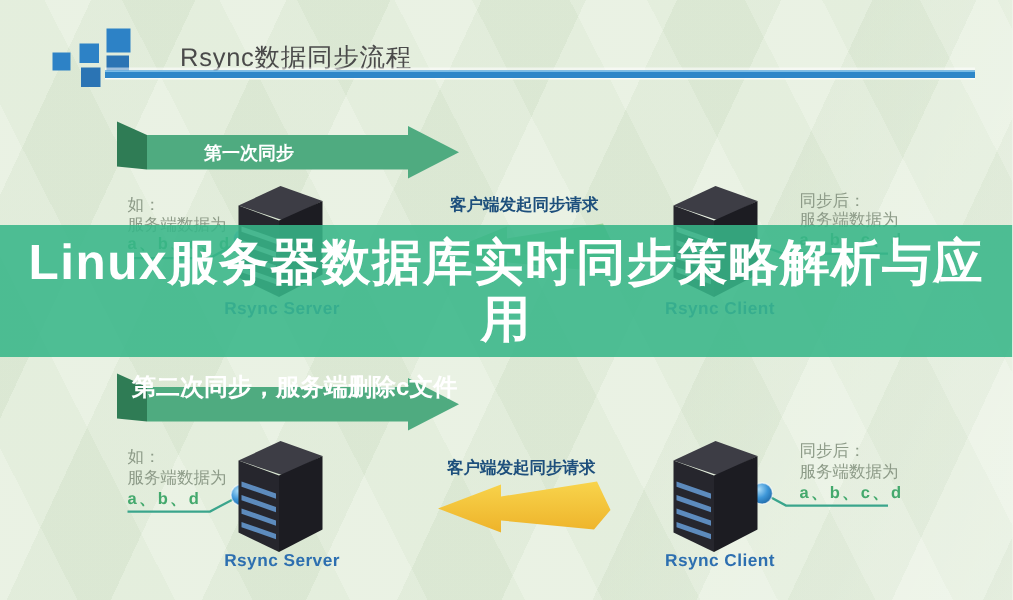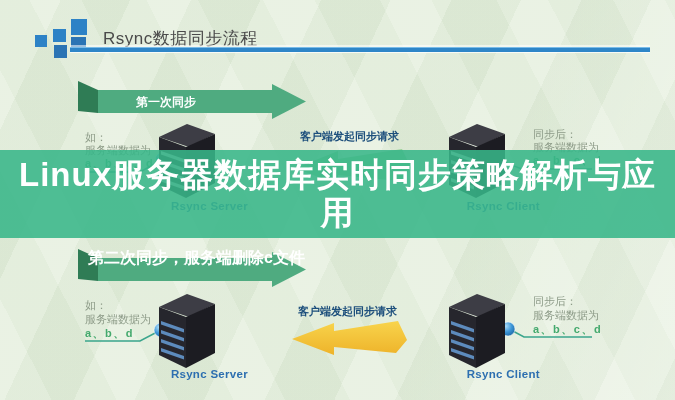--- a/index.html
+++ b/index.html
@@ -7,32 +7,32 @@
     position:relative;width:675px;height:400px;overflow:hidden;
     font-family:"Liberation Sans",sans-serif;
     background:
       linear-gradient(295deg, rgba(255,255,255,.25) 0%, rgba(255,255,255,0) 35%),
       repeating-linear-gradient(115deg, rgba(255,255,255,.16) 0 55px, rgba(30,60,30,.02) 55px 118px),
       repeating-linear-gradient(63deg, rgba(255,255,255,.13) 0 46px, rgba(30,60,30,.015) 46px 104px),
       #e2eeda;
   }
   
   .sq{position:absolute;background:#2d82c6;z-index:4;}
-  .hdr-title{position:absolute;left:103px;top:27px;font-size:17px;color:#4a4a4a;letter-spacing:.5px;z-index:4;}
+  .hdr-title{position:absolute;left:120px;top:27px;font-size:17px;color:#4a4a4a;letter-spacing:.5px;z-index:4;}
   .hdr-line{position:absolute;left:70px;top:47px;width:580px;height:4px;background:#2e86c8;
     border-top:1px solid #79bce8;box-shadow:0 1px 0 rgba(255,255,255,.75),0 -2px 0 rgba(255,255,255,.55);z-index:4;}
   
   .lines-layer{position:absolute;left:0;top:0;z-index:2;}
   .server{position:absolute;z-index:2;}
   .bay-blue{fill:#5d8bbd;}
   .bay-gray{fill:#b9bdc2;}
   .note{position:absolute;font-size:11px;line-height:13px;color:#8d9b88;z-index:3;white-space:nowrap;}
   .note .data{color:#44a96d;font-weight:bold;letter-spacing:1.5px;}
   .req{position:absolute;color:#1d4f7c;font-weight:bold;font-size:11px;z-index:3;width:110px;text-align:left;white-space:nowrap;}
-  .srv-label{position:absolute;color:#2d6fb0;font-weight:bold;font-size:11.5px;width:120px;text-align:right;z-index:3;letter-spacing:.3px;}
+  .srv-label{position:absolute;color:#2d6fb0;font-weight:bold;font-size:11.5px;width:120px;text-align:center;z-index:3;letter-spacing:.3px;}
   .banner{position:absolute;z-index:3;}
   .banner-text{position:absolute;color:#ffffff;font-weight:bold;text-align:center;z-index:4;white-space:nowrap;}
   
   .overlay{position:absolute;left:0;top:150px;width:675px;height:88px;background:rgba(56,182,137,.88);z-index:6;
     display:flex;align-items:center;justify-content:center;}
   .overlay-title{width:655px;text-align:center;color:#ffffff;font-weight:900;font-size:33px;line-height:38px;letter-spacing:1px;}
 </style>
 </head>
 <body>
 

